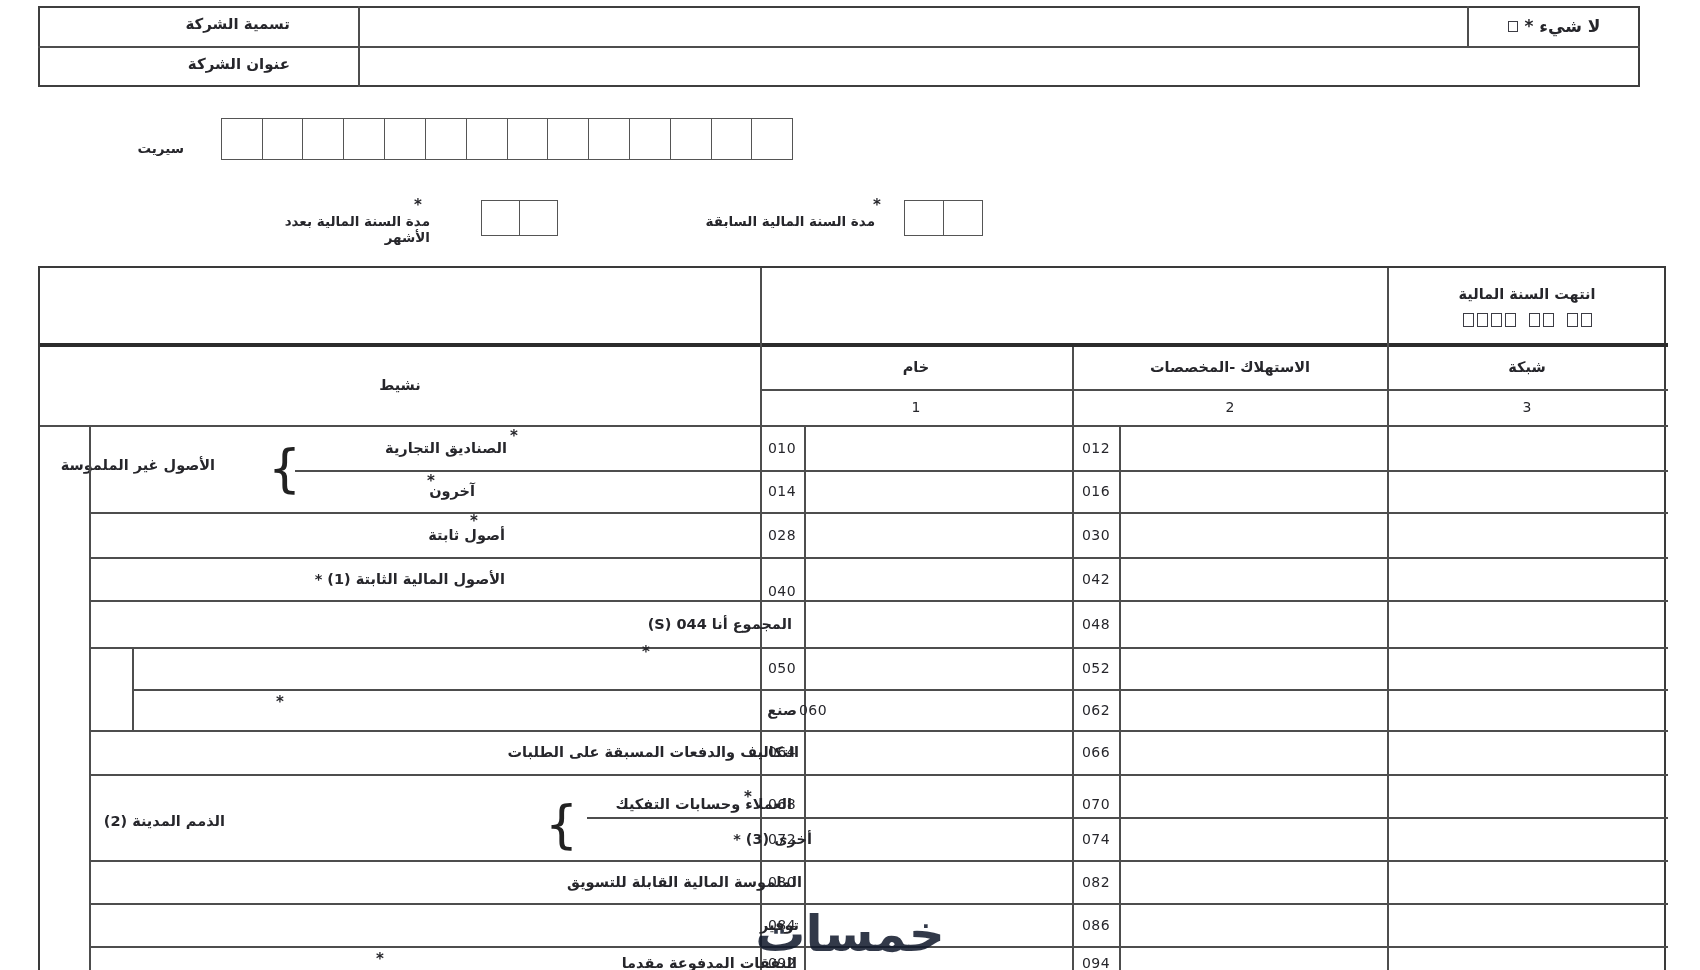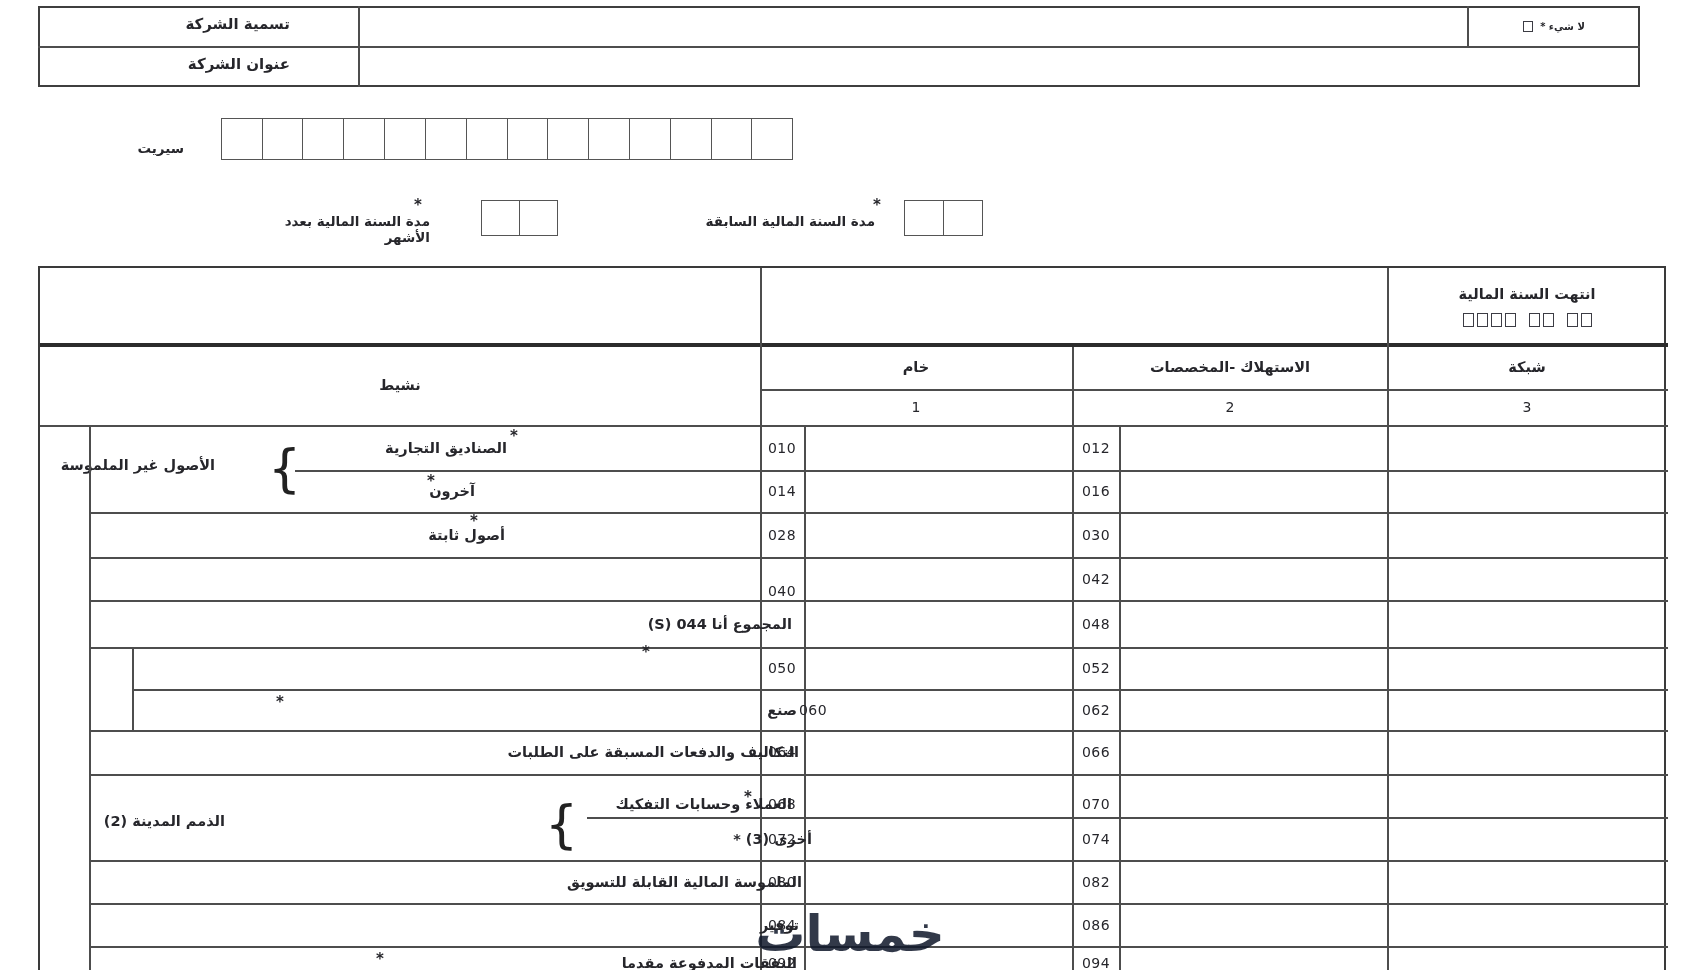--- a/index.html
+++ b/index.html
@@ -28,21 +28,21 @@
   <div class="abs" style="left:38px;top:6px;width:1602px;height:81px;border:2px solid #3f3f3f;box-sizing:border-box;"></div>
   <div class="line" style="left:358px;top:6px;width:1.5px;height:81px;"></div>
   <div class="line" style="left:38px;top:46px;width:1602px;height:1.5px;"></div>
   <div class="line" style="left:1467px;top:6px;width:1.5px;height:40px;"></div>
 
   <span class="abs ar" style="left:130px;top:15px;width:160px;text-align:right;font-size:15px;">تسمية الشركة</span>
   <span class="abs ar" style="left:130px;top:55px;width:160px;text-align:right;font-size:15px;">عنوان الشركة</span>
   <div class="abs" style="left:361px;top:9px;width:1104px;height:35px;"></div>
   <div class="abs" style="left:361px;top:49px;width:1276px;height:35px;"></div>
   <div class="abs" style="left:1469px;top:6px;width:170px;height:40px;display:flex;align-items:center;justify-content:center;gap:7px;direction:rtl;">
-      <span class="ar" style="font-size:10px;">لا شيء *</span>
+      <span class="ar" style="font-size:17px;">لا شيء *</span>
       <span class="cbx"></span>
   </div>
 
   <span class="abs ar" style="left:110px;top:140px;width:74px;text-align:right;font-size:13.5px;">سيريت</span>
   <div class="abs" id="siret-boxes" style="left:222px;top:118px;height:42px;display:flex;">
       <span class="cellbox"></span>
       <span class="cellbox"></span>
       <span class="cellbox"></span>
       <span class="cellbox"></span>
       <span class="cellbox"></span>
@@ -117,20 +117,21 @@
       <div class="line" style="left: 49px; top: 244px; width: 1579px; height: 1.5px;"></div>
       <div class="code" style="left: 742px; top: 266.5px;">028</div>
       <div class="code" style="left: 1056px; top: 266.5px;">030</div>
       <div class="rowlabel ar" style="left: 345px; top: 255.5px; width: 120px;">أصول ثابتة</div>
       <div class="abs" style="left: 765px; top: 245px; width: 266px; height: 43px;"></div>
       <div class="abs" style="left: 1080px; top: 245px; width: 266px; height: 43px;"></div>
       <div class="abs" style="left: 1349px; top: 245px; width: 277px; height: 43px;"></div>
       <div class="line" style="left: 49px; top: 289px; width: 1579px; height: 1.5px;"></div>
       <div class="code" style="left: 742px; top: 323px;">040</div>
       <div class="code" style="left: 1056px; top: 310.5px;">042</div>
+      <div class="rowlabel ar" style="left: 165px; top: 299.5px; width: 300px;">الأصول المالية الثابتة (1) *</div>
       <div class="abs" style="left: 765px; top: 290px; width: 266px; height: 41px;"></div>
       <div class="abs" style="left: 1080px; top: 290px; width: 266px; height: 41px;"></div>
       <div class="abs" style="left: 1349px; top: 290px; width: 277px; height: 41px;"></div>
       <div class="line" style="left: 49px; top: 332px; width: 1579px; height: 1.5px;"></div>
       <div class="code" style="left: 1056px; top: 355.5px;">048</div>
       <div class="rowlabel ar" style="left: 552px; top: 344.5px; width: 200px;">المجموع أنا 044 (S)</div>
       <div class="abs" style="left: 765px; top: 333px; width: 266px; height: 45px;"></div>
       <div class="abs" style="left: 1080px; top: 333px; width: 266px; height: 45px;"></div>
       <div class="abs" style="left: 1349px; top: 333px; width: 277px; height: 45px;"></div>
       <div class="line" style="left: 49px; top: 379px; width: 1579px; height: 1.5px;"></div>

